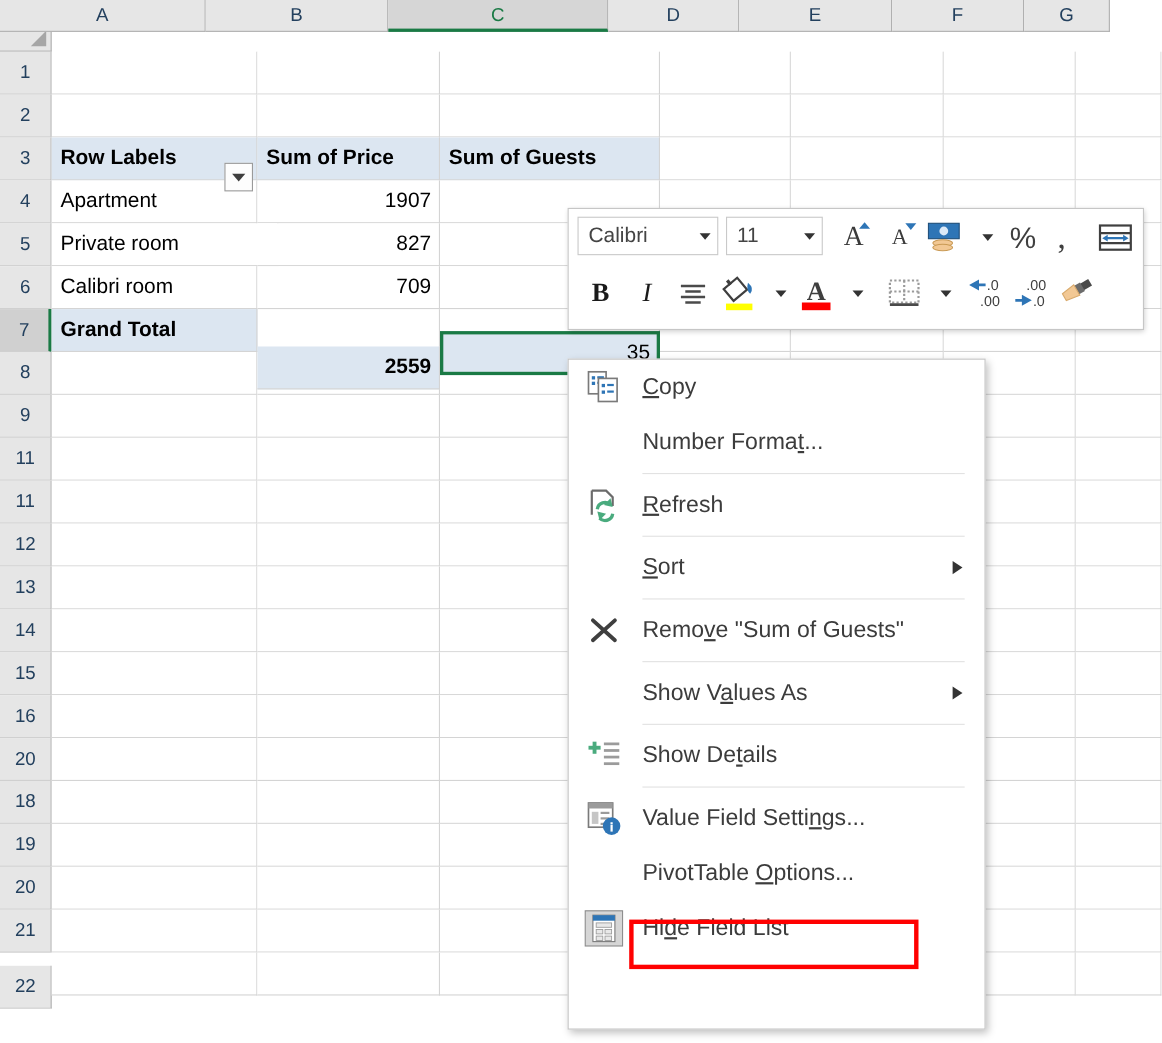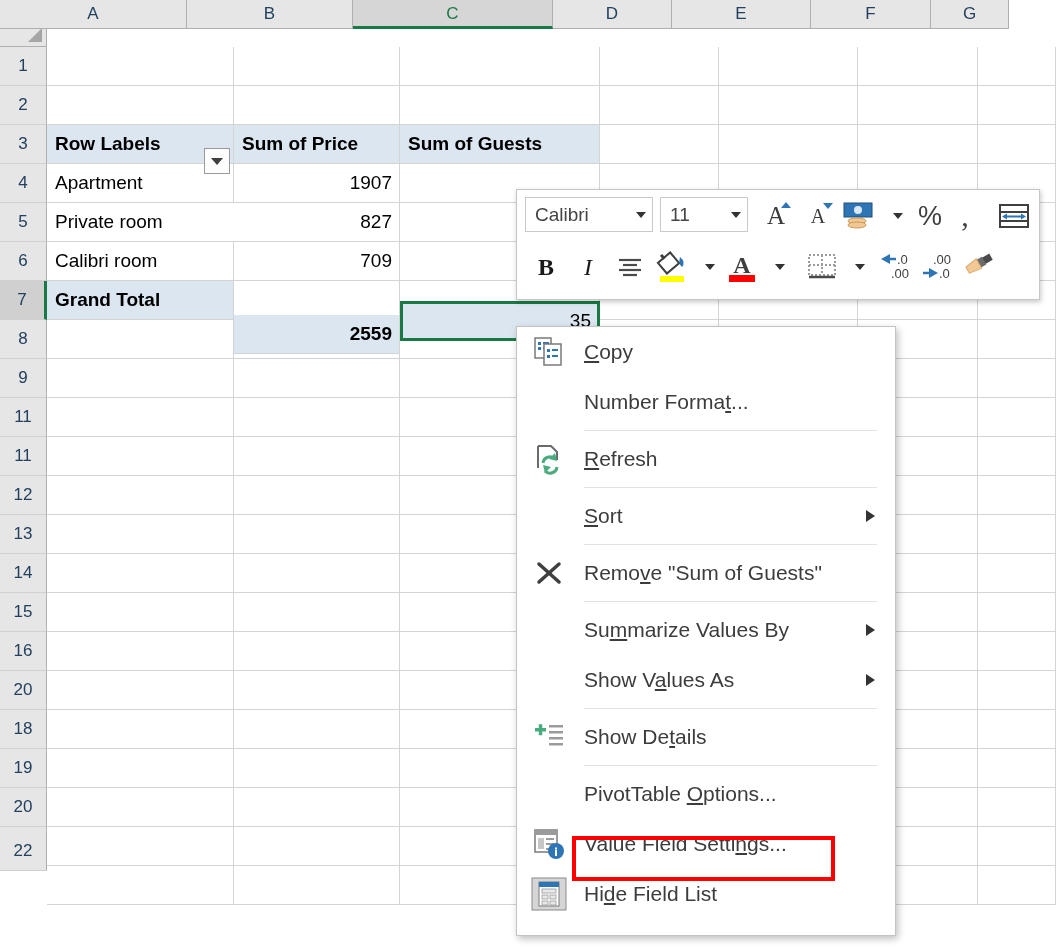--- a/index.html
+++ b/index.html
@@ -173,21 +173,21 @@
       <div class="rowhead" style="top: 476px; height: 39px; line-height: 38px;">12</div>
       <div class="rowhead" style="top: 515px; height: 39px; line-height: 38px;">13</div>
       <div class="rowhead" style="top: 554px; height: 39px; line-height: 38px;">14</div>
       <div class="rowhead" style="top: 593px; height: 39px; line-height: 38px;">15</div>
       <div class="rowhead" style="top: 632px; height: 39px; line-height: 38px;">16</div>
       <div class="rowhead" style="top: 671px; height: 39px; line-height: 38px;">20</div>
       <div class="rowhead" style="top: 710px; height: 39px; line-height: 38px;">18</div>
       <div class="rowhead" style="top: 749px; height: 39px; line-height: 38px;">19</div>
       <div class="rowhead" style="top: 788px; height: 39px; line-height: 38px;">20</div>
       <div class="rowhead" style="top: 827px; height: 39px; line-height: 38px;">21</div>
-      <div class="rowhead" style="top: 832px; height: 39px; line-height: 38px;">22</div>
+      <div class="rowhead" style="top: 878px; height: 39px; line-height: 38px;">22</div>
     </div>
   <div id="cells">
       <div class="gridcell left" style="left: 47px; width: 187px; top: 47px; height: 39px;">
         <div class="inner"></div>
       </div>
       <div class="gridcell left" style="left: 234px; width: 166px; top: 47px; height: 39px;">
         <div class="inner"></div>
       </div>
       <div class="gridcell left" style="left: 400px; width: 200px; top: 47px; height: 39px;">
         <div class="inner"></div>
@@ -877,24 +877,20 @@
             <g stroke="#3f3f3f" stroke-width="3.5" stroke-linecap="round">
               <line x1="6" y1="7" x2="26" y2="25"></line>
               <line x1="26" y1="7" x2="6" y2="25"></line>
             </g>
           </svg>
         </span>
         <span class="lbl">Remo<span class="u">v</span>e "Sum of Guests"</span>
       </div>
       <div class="ctxsep"></div>
       <div class="ctxitem">
-        <span class="lbl">Su<span class="u">m</span>marize Values By</span>
-        <span class="arrow"></span>
-      </div>
-      <div class="ctxitem">
         <span class="lbl">Show V<span class="u">a</span>lues As</span>
         <span class="arrow"></span>
       </div>
       <div class="ctxsep"></div>
       <div class="ctxitem">
         <span class="ico">
           <svg width="32" height="32" viewBox="0 0 32 32">
             <g fill="#4aab7e">
               <rect x="2" y="7" width="11" height="3.5"></rect>
               <rect x="5.75" y="3.25" width="3.5" height="11"></rect>
@@ -904,41 +900,41 @@
               <rect x="16" y="10" width="14" height="2.5"></rect>
               <rect x="16" y="16" width="14" height="2.5"></rect>
               <rect x="16" y="22" width="14" height="2.5"></rect>
             </g>
           </svg>
         </span>
         <span class="lbl">Show De<span class="u">t</span>ails</span>
       </div>
       <div class="ctxsep"></div>
       <div class="ctxitem">
-        <span class="lbl">PivotTable <span class="u">O</span>ptions...</span>
-      </div>
-      <div class="ctxitem">
         <span class="ico">
           <svg width="32" height="32" viewBox="0 0 32 32">
             <rect x="2" y="2" width="22" height="22" fill="#fff" stroke="#7a7a7a" stroke-width="1.5"></rect>
             <rect x="2" y="2" width="22" height="5" fill="#9b9b9b"></rect>
             <rect x="5" y="10" width="6" height="11" fill="#c6c6c6"></rect>
             <g fill="#9b9b9b">
               <rect x="13" y="10" width="8" height="2"></rect>
               <rect x="13" y="15" width="8" height="2"></rect>
               <rect x="13" y="20" width="8" height="2"></rect>
             </g>
             <circle cx="23" cy="23" r="8" fill="#2e75b6"></circle>
             <rect x="22" y="19.5" width="2" height="2" fill="#fff"></rect>
             <rect x="22" y="22" width="2" height="6" fill="#fff"></rect>
           </svg>
         </span>
         <span class="lbl">Value Field Setti<span class="u">n</span>gs...</span>
       </div>
       <div class="ctxitem">
+        <span class="lbl">PivotTable <span class="u">O</span>ptions...</span>
+      </div>
+      <div class="ctxitem">
         <span class="ico">
           <svg width="36" height="34" viewBox="0 0 36 34">
             <rect x="1" y="1" width="34" height="32" fill="#d6d6d6" stroke="#8a8a8a"></rect>
             <rect x="8" y="5" width="20" height="24" fill="#fff" stroke="#7a7a7a"></rect>
             <rect x="8" y="5" width="20" height="5" fill="#2e75b6"></rect>
             <rect x="11" y="12" width="14" height="4" fill="#e8e8e8" stroke="#9b9b9b" stroke-width="0.8"></rect>
             <g fill="#e8e8e8" stroke="#9b9b9b" stroke-width="0.8">
               <rect x="11" y="18" width="6" height="4"></rect>
               <rect x="19" y="18" width="6" height="4"></rect>
               <rect x="11" y="24" width="6" height="4"></rect>

